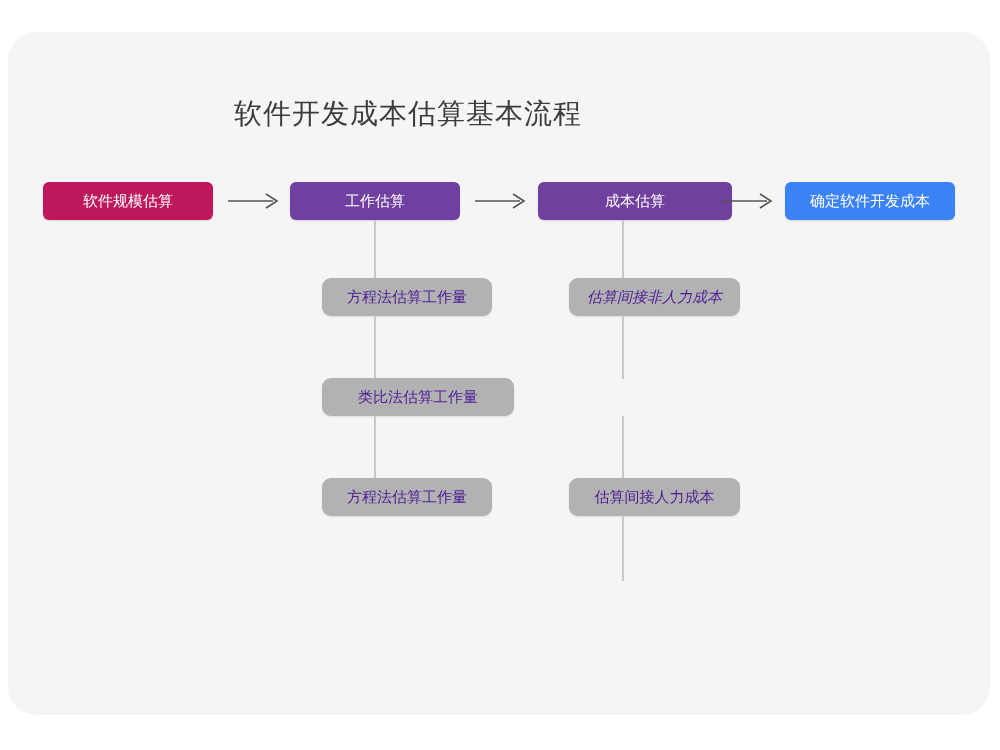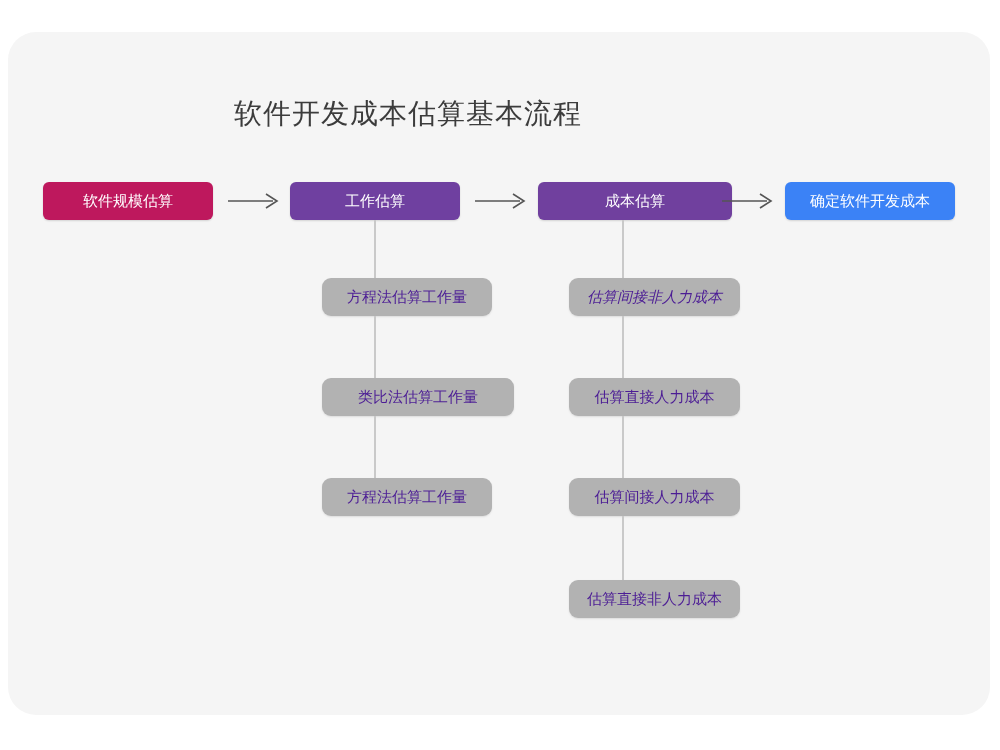--- a/index.html
+++ b/index.html
@@ -135,21 +135,19 @@
   <div class="vline" style="left:374px; top:316px; height:63px;"></div>
   <div class="node sub" style="left:290px; top:378px; width:192px;">类比法估算工作量</div>
 
   <div class="vline" style="left:374px; top:416px; height:63px;"></div>
   <div class="node sub" style="left:290px; top:478px; width:170px;">方程法估算工作量</div>
 
   <div class="vline" style="left:622px; top:220px; height:59px;"></div>
   <div class="node sub" style="left:537px; top:278px; width:171px;font-style:italic;">估算间接非人力成本</div>
 
   <div class="vline" style="left:622px; top:316px; height:63px;"></div>
-  <div class="node sub" style="left:537px; top:378px; width:171px;">估算直接人力成本</div>
 
   <div class="vline" style="left:622px; top:416px; height:63px;"></div>
   <div class="node sub" style="left:537px; top:478px; width:171px;">估算间接人力成本</div>
 
   <div class="vline" style="left:622px; top:516px; height:65px;"></div>
-  <div class="node sub" style="left:537px; top:580px; width:171px;">估算直接非人力成本</div>
 
 </div>
 
 </body></html>

